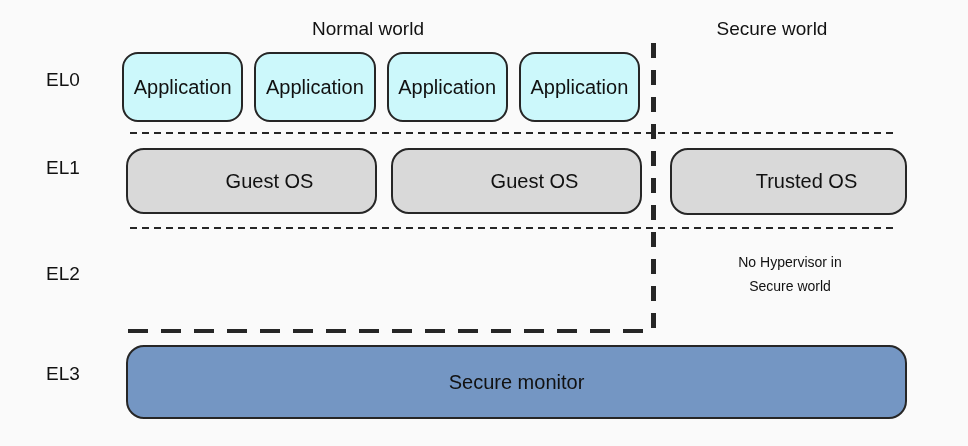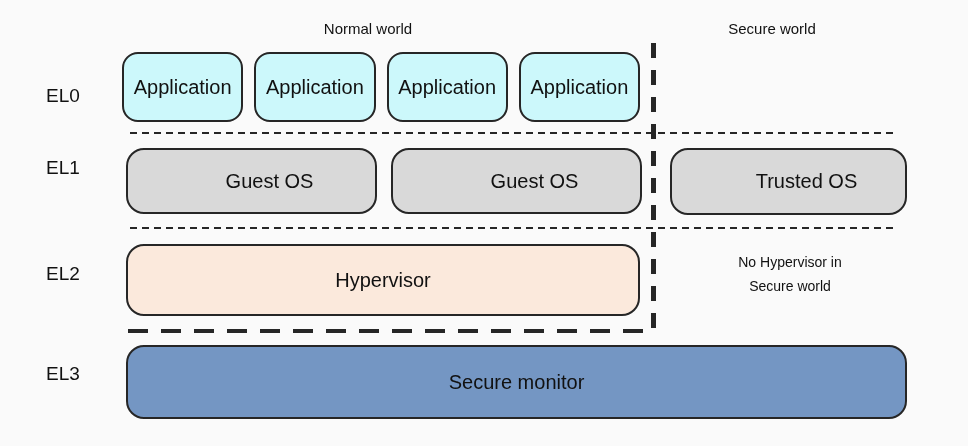--- a/index.html
+++ b/index.html
@@ -13,21 +13,21 @@
     width: 968px;
     height: 446px;
     background: var(--background, #fafafa);
     color: var(--text, #111111);
     overflow: hidden;
   }
   .world-header {
     position: absolute;
     top: 17px;
     transform: translateX(-50%);
-    font-size: 15px;
+    font-size: 19px;
     line-height: 24px;
     white-space: nowrap;
   }
   .el-label {
     position: absolute;
     left: 46px;
     width: 60px;
     font-size: 19px;
     line-height: 22px;
   }
@@ -82,41 +82,40 @@
   }
 </style>
 </head>
 <body>
 
 <div class="diagram">
 
   <div class="world-header" style="left:368px">Normal world</div>
   <div class="world-header" style="left:772px">Secure world</div>
 
-  <div class="el-label" style="top:85px">EL0</div>
+  <div class="el-label" style="top:69px">EL0</div>
   <div class="el-label" style="top:157px">EL1</div>
   <div class="el-label" style="top:263px">EL2</div>
   <div class="el-label" style="top:363px">EL3</div>
 
   <div class="row-flex" style="left:122px; top:52px; width:518px; height:70px; gap:11px">
     <div class="box cyan">Application</div>
     <div class="box cyan">Application</div>
     <div class="box cyan">Application</div>
     <div class="box cyan">Application</div>
   </div>
 
 
   <div class="row-flex" style="left:126px; top:148px; width:516px; height:66px; gap:14px">
     <div class="box gray">Guest OS</div>
     <div class="box gray">Guest OS</div>
   </div>
 
   <div class="box gray abs" style="left:670px; top:148px; width:237px; height:67px">Trusted OS</div>
 
-  <div class="box peach abs" style="left:126px; top:244px; width:514px; height:72px">Hypervisor</div>
 
   <div class="note">
     <div>No Hypervisor in</div>
     <div>Secure world</div>
   </div>
 
   <div class="box blue abs" style="left:126px; top:345px; width:781px; height:74px">Secure monitor</div>
 
   <div class="dash-thin" style="left:130px; top:132px; width:767px"></div>
   <div class="dash-thin" style="left:130px; top:227px; width:767px"></div>

